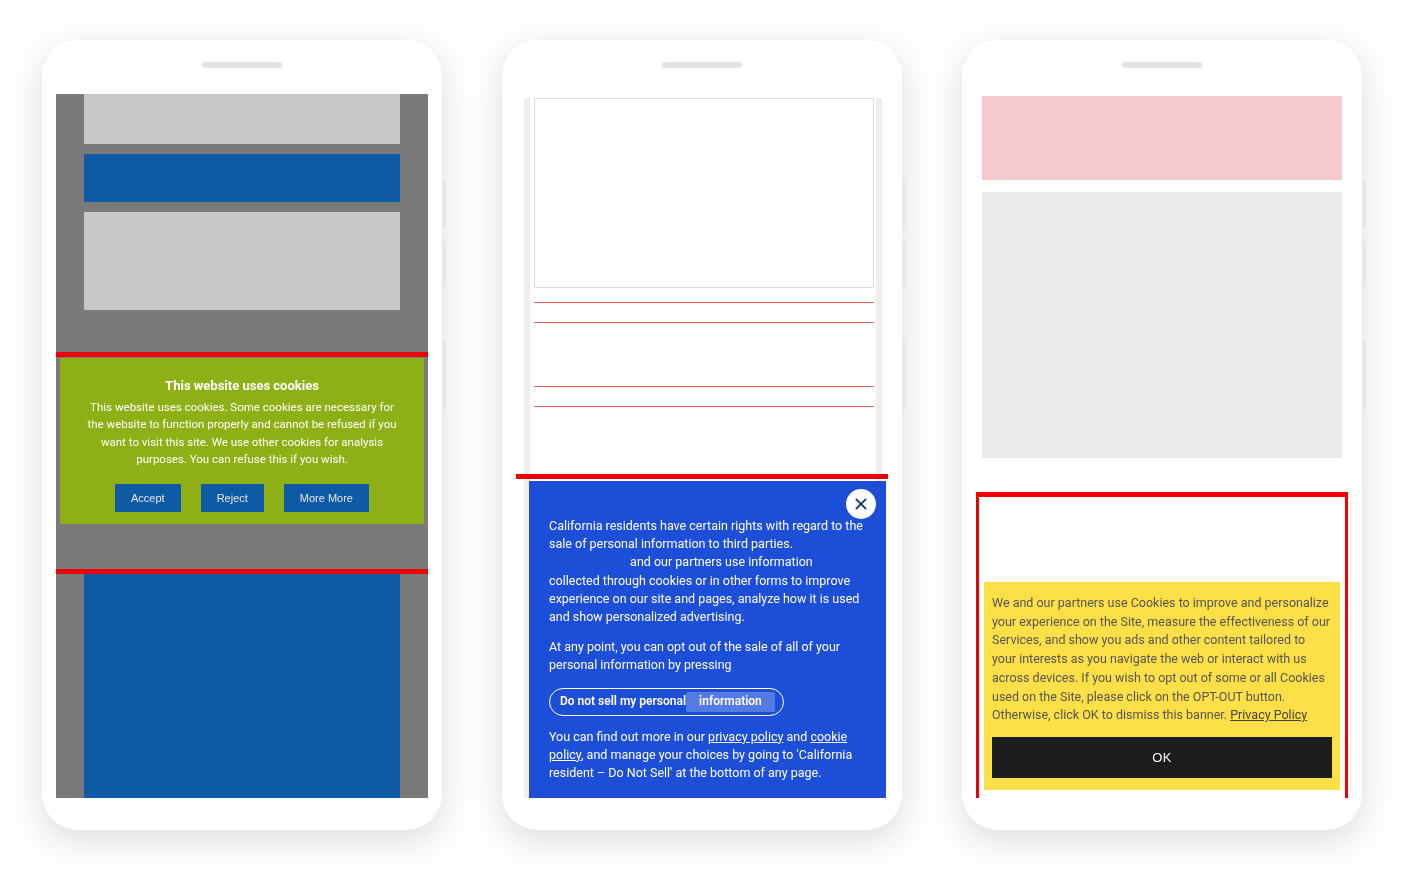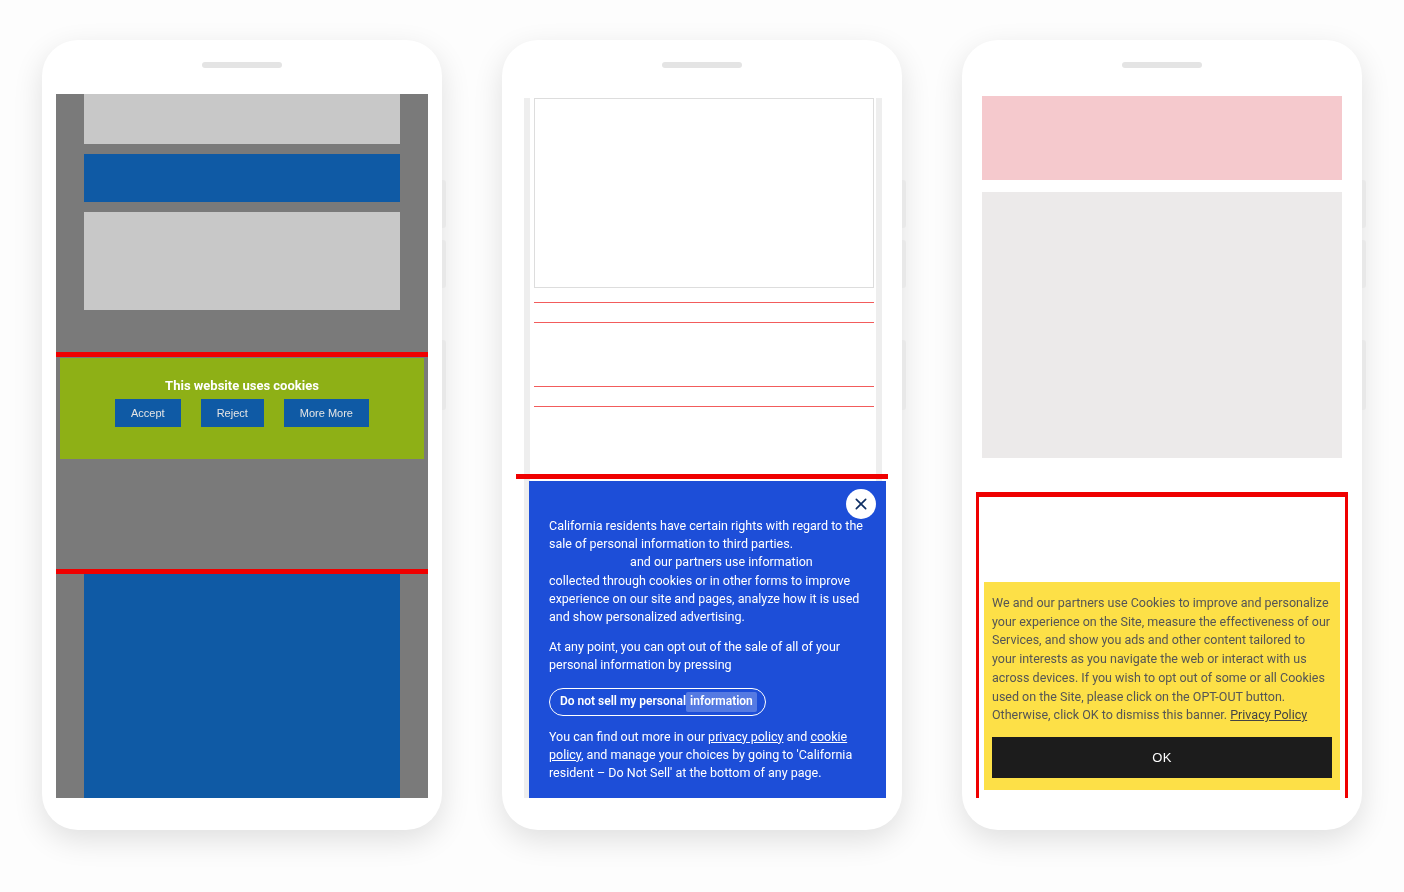--- a/index.html
+++ b/index.html
@@ -62,21 +62,21 @@
     .p1-screen { background: #7a7a7a; padding: 0; }
     .p1-block { margin: 0 28px; }
     .p1-top { height: 50px; background: #c8c8c8; }
     .p1-blue1 { height: 48px; background: #0f5aa5; margin-top: 10px; }
     .p1-grey2 { height: 98px; background: #c8c8c8; margin-top: 10px; }
     .p1-cookie {
       position: absolute;
       left: 4px; right: 4px;
       top: 264px;
       background: #8eb016;
-      padding: 20px 22px 32px 22px;
+      padding: 20px 22px 12px 22px;
       text-align: center;
       color: #fff;
     }
     .p1-title { font-weight: 700; font-size: 13px; margin-bottom: 6px; }
     .p1-body { font-size: 11.5px; line-height: 1.5; margin-bottom: 16px; }
     .p1-btns { display: flex; justify-content: center; gap: 20px; }
     .p1-btn {
       background: #0f5aa5;
       color: #e5e5e5;
       border: none;
@@ -129,21 +129,21 @@
       border: 1.5px solid #fff;
       border-radius: 16px;
       padding: 3px 8px 3px 10px;
       margin: 2px 0 12px 0;
       cursor: pointer;
       font-weight: 600;
       font-size: 12px;
     }
     .p2-dns-info {
       background: rgba(255,255,255,0.25);
-      padding: 1px 4px;
+      padding: 1px 13px;
       border-radius: 2px;
     }
     .p2-link { text-decoration: underline; color:#fff; }
     .p2-highlight { left: -6px; right: -6px; top: 380px; bottom: -12px; height:auto; z-index:10; }
 
     
     .p3-screen { background: #fff; }
     .p3-pink { position:absolute; top:2px; left:6px; right:6px; height:84px; background:#f5c9cd; }
     .p3-grey { position:absolute; top:98px; left:6px; right:6px; bottom:340px; background:#eceaea; }
     .p3-cookie {
@@ -182,20 +182,21 @@
   <div class="side-btn c"></div>
   <div class="speaker"></div>
   <div class="screen p1-screen">
     <div class="p1-block p1-top"></div>
     <div class="p1-block p1-blue1"></div>
     <div class="p1-block p1-grey2"></div>
     <div class="p1-blue2"></div>
 
     <div class="p1-cookie">
       <div class="p1-title">This website uses cookies</div>
+      <div class="p1-body">This website uses cookies. Some cookies are necessary for the website to function properly and cannot be refused if you want to visit this site. We use other cookies for analysis purposes. You can refuse this if you wish.</div>
       <div class="p1-btns">
         <button class="p1-btn">Accept</button>
         <button class="p1-btn">Reject</button>
         <button class="p1-btn">More More</button>
       </div>
     </div>
     <div class="highlight-border p1-highlight"></div>
   </div>
 </div>
 

